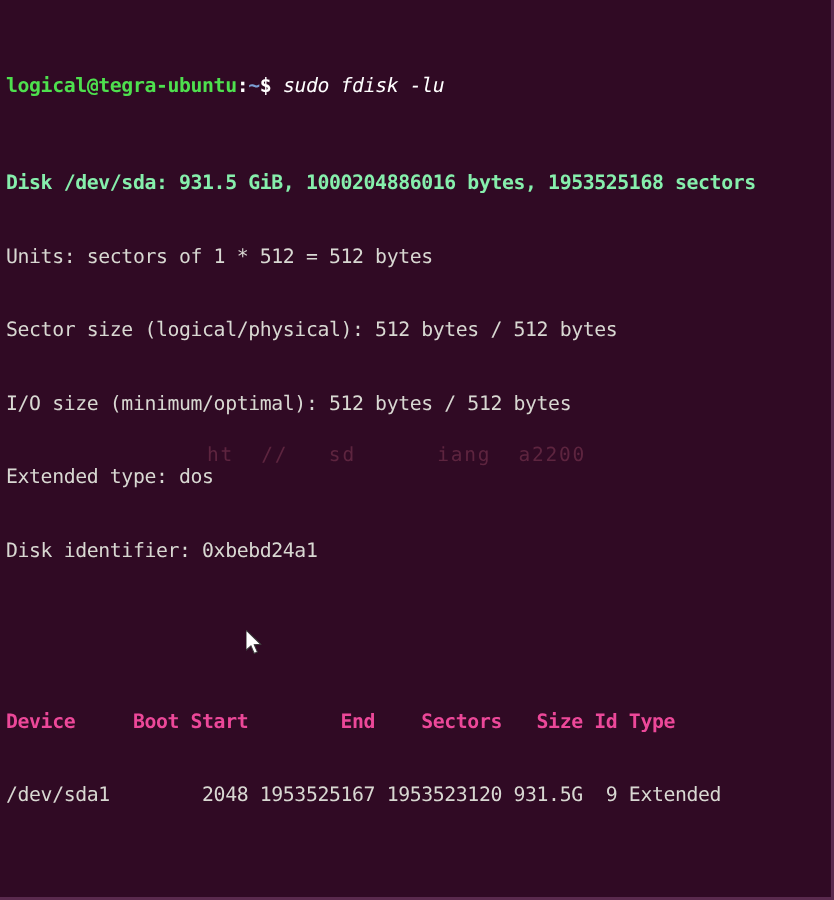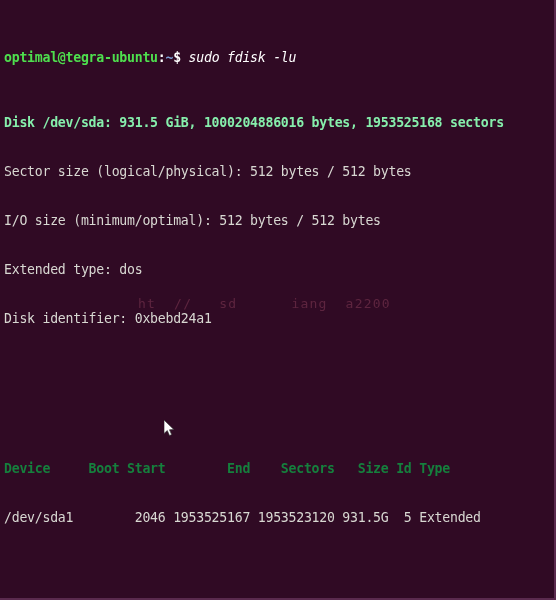--- a/index.html
+++ b/index.html
@@ -51,23 +51,22 @@
     font-style: italic;
   }
   .bold-white {
     color: #86efac;
     font-weight: bold;
   }
   .plain {
     color: #d8d8d2;
   }
   .hdr {
-    color: #15803d;
+    color: #ec4899;
     font-weight: bold;
-    margin-top: 36px;
   }
   .watermark {
     position: absolute;
     left: 138px;
     top: 296px;
     font-family: "DejaVu Sans Mono", "Liberation Mono", monospace;
     font-size: 13px;
     letter-spacing: 1.2px;
     color: #7a3550;
     opacity: 0.62;
@@ -87,31 +86,32 @@
 </style>
 </head>
 <body>
 
 <div id="terminal">
 
   <div class="watermark">ht  //   sd      iang  a2200</div>
 
   <div class="screen">
 
-    <div class="line"><span class="prompt-user">optimal@tegra-ubuntu</span><span class="prompt-sep">:</span><span class="prompt-path">~</span><span class="prompt-sep">$</span><span class="cmd"> sudo fdisk -lu</span></div>
+    <div class="line"><span class="prompt-user">logical@tegra-ubuntu</span><span class="prompt-sep">:</span><span class="prompt-path">~</span><span class="prompt-sep">$</span><span class="cmd"> sudo fdisk -lu</span></div>
 
     <div class="line bold-white">Disk /dev/sda: 931.5 GiB, 1000204886016 bytes, 1953525168 sectors</div>
+    <div class="line plain">Units: sectors of 1 * 512 = 512 bytes</div>
     <div class="line plain">Sector size (logical/physical): 512 bytes / 512 bytes</div>
     <div class="line plain">I/O size (minimum/optimal): 512 bytes / 512 bytes</div>
     <div class="line plain">Extended type: dos</div>
     <div class="line plain">Disk identifier: 0xbebd24a1</div>
     <div class="line"> </div>
 
     <div class="line hdr">Device     Boot Start        End    Sectors   Size Id Type</div>
-    <div class="line plain">/dev/sda1        2046 1953525167 1953523120 931.5G  5 Extended</div>
+    <div class="line plain">/dev/sda1        2048 1953525167 1953523120 931.5G  9 Extended</div>
     <div class="line"> </div>
     
 
     
     
     
     
     
     
     

